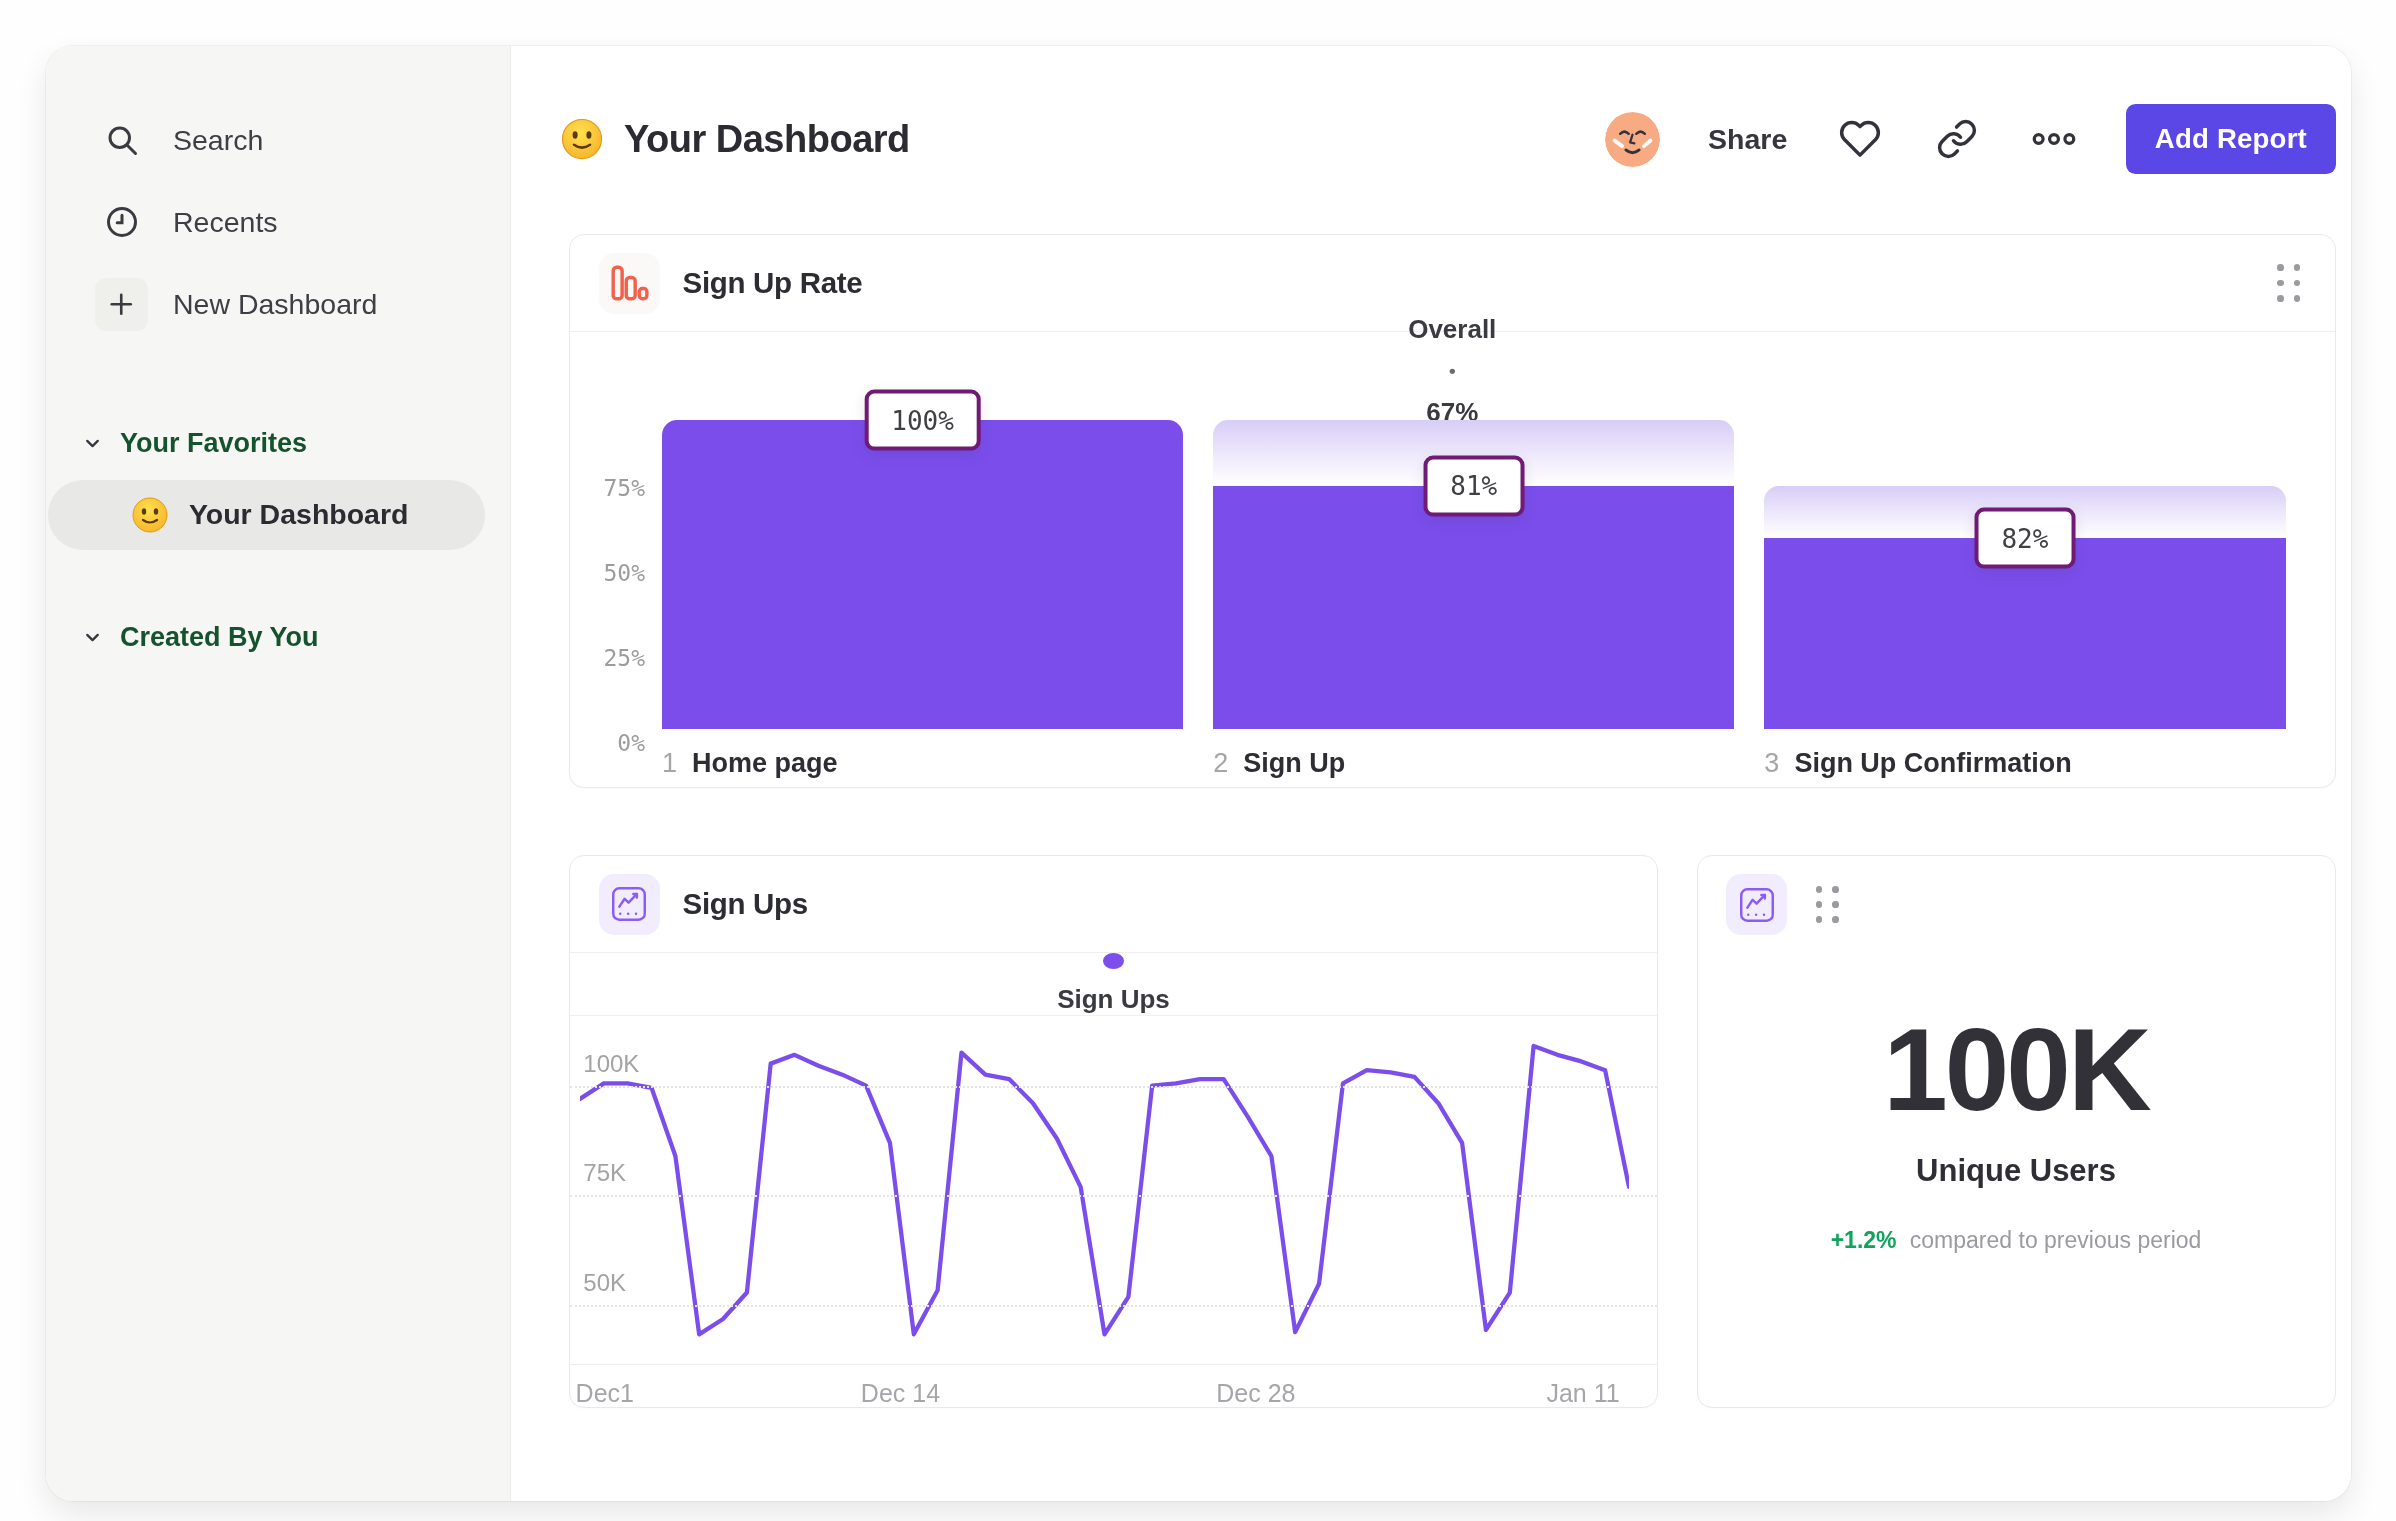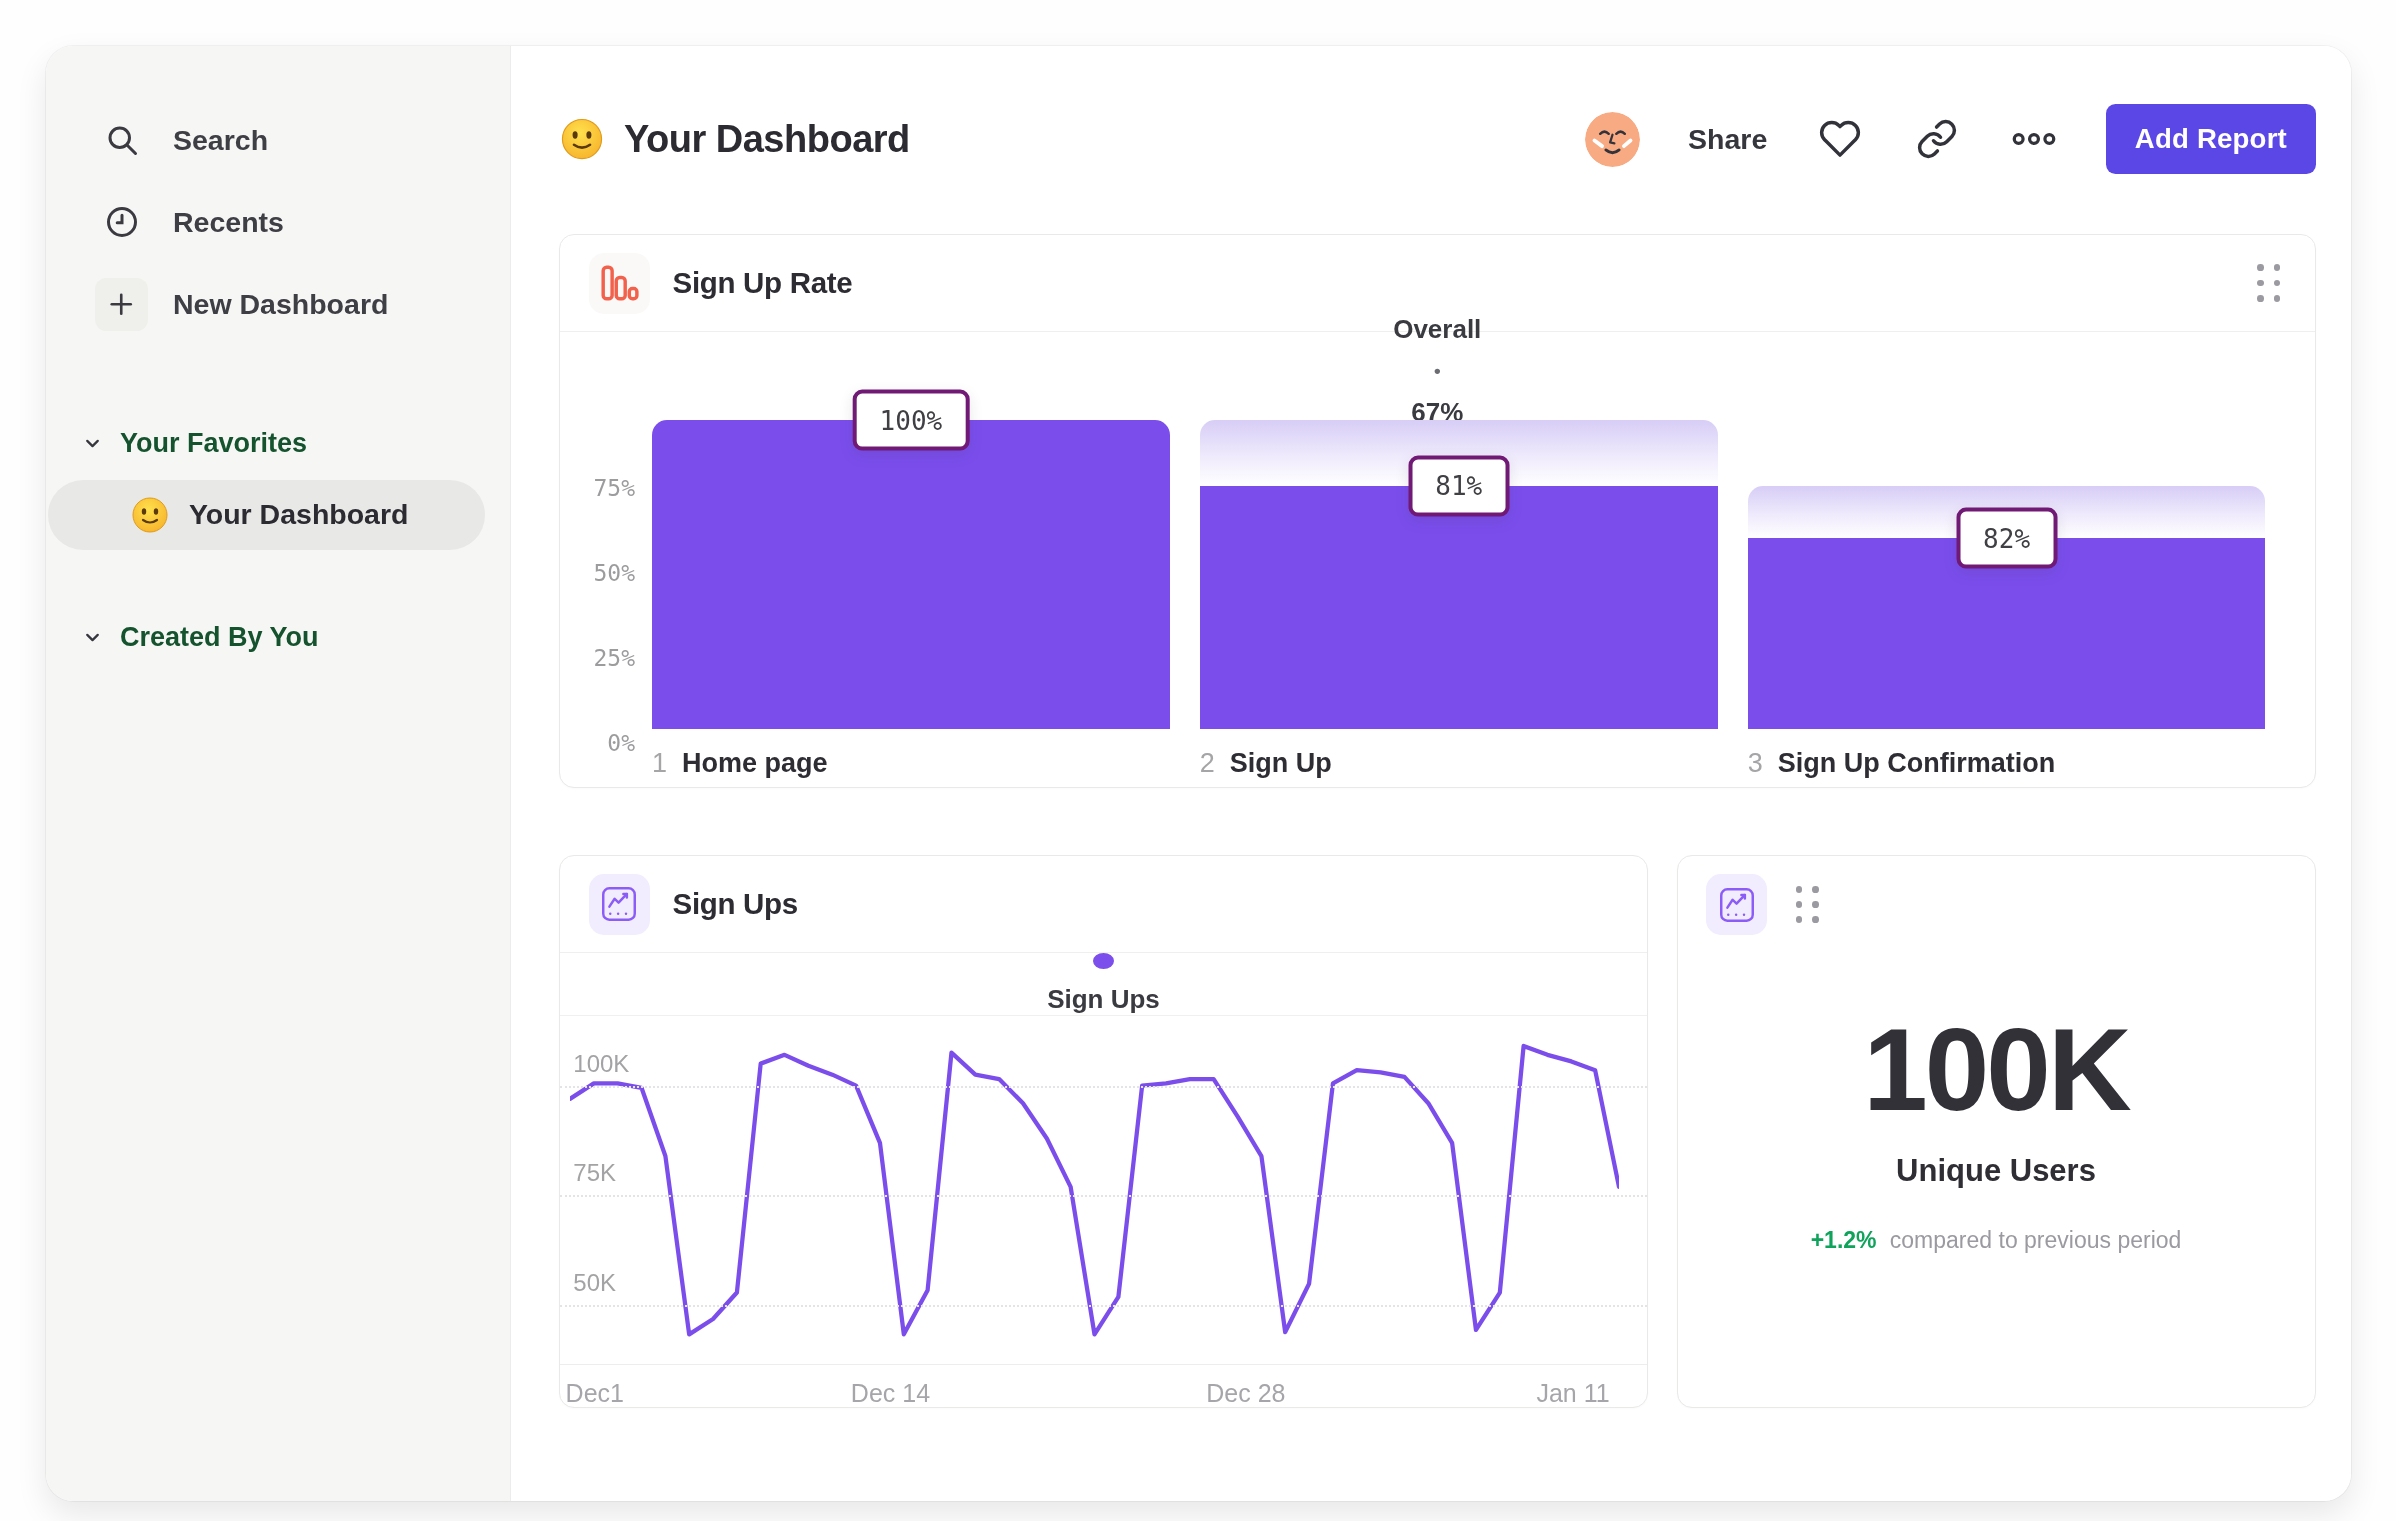--- a/index.html
+++ b/index.html
@@ -10,21 +10,21 @@
   .window {
     position:absolute; left:46px; top:46px; width:2305px; height:1455px;
     background:#ffffff; border-radius:27px; display:flex; overflow:hidden;
     box-shadow:0 0 0 1px rgba(0,0,0,0.045), 0 13.3px 32px rgba(0,0,0,0.09);
   }
 
   
   .sidebar { width:465px; background:#f6f6f5; border-right:1px solid #ececea;
              padding-top:53px; flex:none; position:relative; }
   .side-item { display:flex; align-items:center; gap:25px; padding:13.3px 0 13.3px 49px;
-               font-size:28.5px; font-weight:700; color:#3e3e45; cursor:pointer; height:82px; }
+               font-size:28.5px; font-weight:400; color:#3e3e45; cursor:pointer; height:82px; }
   .side-icon { width:53px; height:53px; display:flex; align-items:center; justify-content:center; flex:none; }
   .side-icon.tile { background:#efefec; border-radius:11.4px; }
   .section-head { display:flex; align-items:center; gap:17px; padding:0 0 0 36px;
                   font-size:27px; font-weight:700; color:#14532d; height:53px; cursor:pointer; }
   .fav-gap { height:72px; } .sec-gap { height:61px; }
   .pill-item { display:flex; align-items:center; gap:19px; margin:9.5px 25px 0 1.9px;
                padding-left:82px; height:70px; border-radius:35px; font-size:28.5px;
                font-weight:700; color:#2b2b31; cursor:pointer; }
   .pill-item.selected { background:#e8e8e6; }
   .plain-sub { display:flex; align-items:center; gap:17px; margin-top:25px; padding-left:84px;
@@ -38,21 +38,21 @@
   .top-actions { display:flex; align-items:center; gap:48px; }
   .avatar { width:55px; height:55px; border-radius:50%; overflow:hidden; cursor:pointer; flex:none; }
   .share-label { font-size:28.5px; font-weight:600; color:#36363d; cursor:pointer; }
   .icon-btn { width:49px; height:49px; display:flex; align-items:center; justify-content:center; cursor:pointer; }
   .add-report { background:#5a47e6; color:#fff; font-size:27.6px; font-weight:600;
                 border:none; border-radius:9.5px; padding:0 28.5px; height:70px; cursor:pointer;
                 font-family:"Liberation Sans", sans-serif; letter-spacing:0.2px; }
 
   
   .card { background:#fff; border:1px solid #e9e9e8; border-radius:15px;
-          box-shadow:0 1px 1.9px rgba(0,0,0,0.02); overflow:hidden; }
+          box-shadow:0 1px 1.9px rgba(0,0,0,0.02); overflow:hidden;margin-left:10px; }
   .card-head { display:flex; align-items:center; gap:23px; padding:21px 28.5px; height:97px; }
   .card-head.bordered { border-bottom:1px solid #efefee; }
   .icon-tile { width:61px; height:61px; border-radius:15px; display:flex; align-items:center;
                justify-content:center; flex:none; }
   .icon-tile.warm { background:#faf9f7; }
   .icon-tile.lav  { background:#f1ecfe; }
   .card-title { font-size:29.5px; font-weight:700; color:#2c2c32; letter-spacing:-0.3px; flex:1; }
   .drag-handle { display:grid; grid-template-columns:repeat(2, 6.7px); gap:8.6px 9.5px; cursor:grab; padding:5.7px; }
   .drag-handle i { width:6.7px; height:6.7px; border-radius:50%; background:#9a9aa0; }
 

